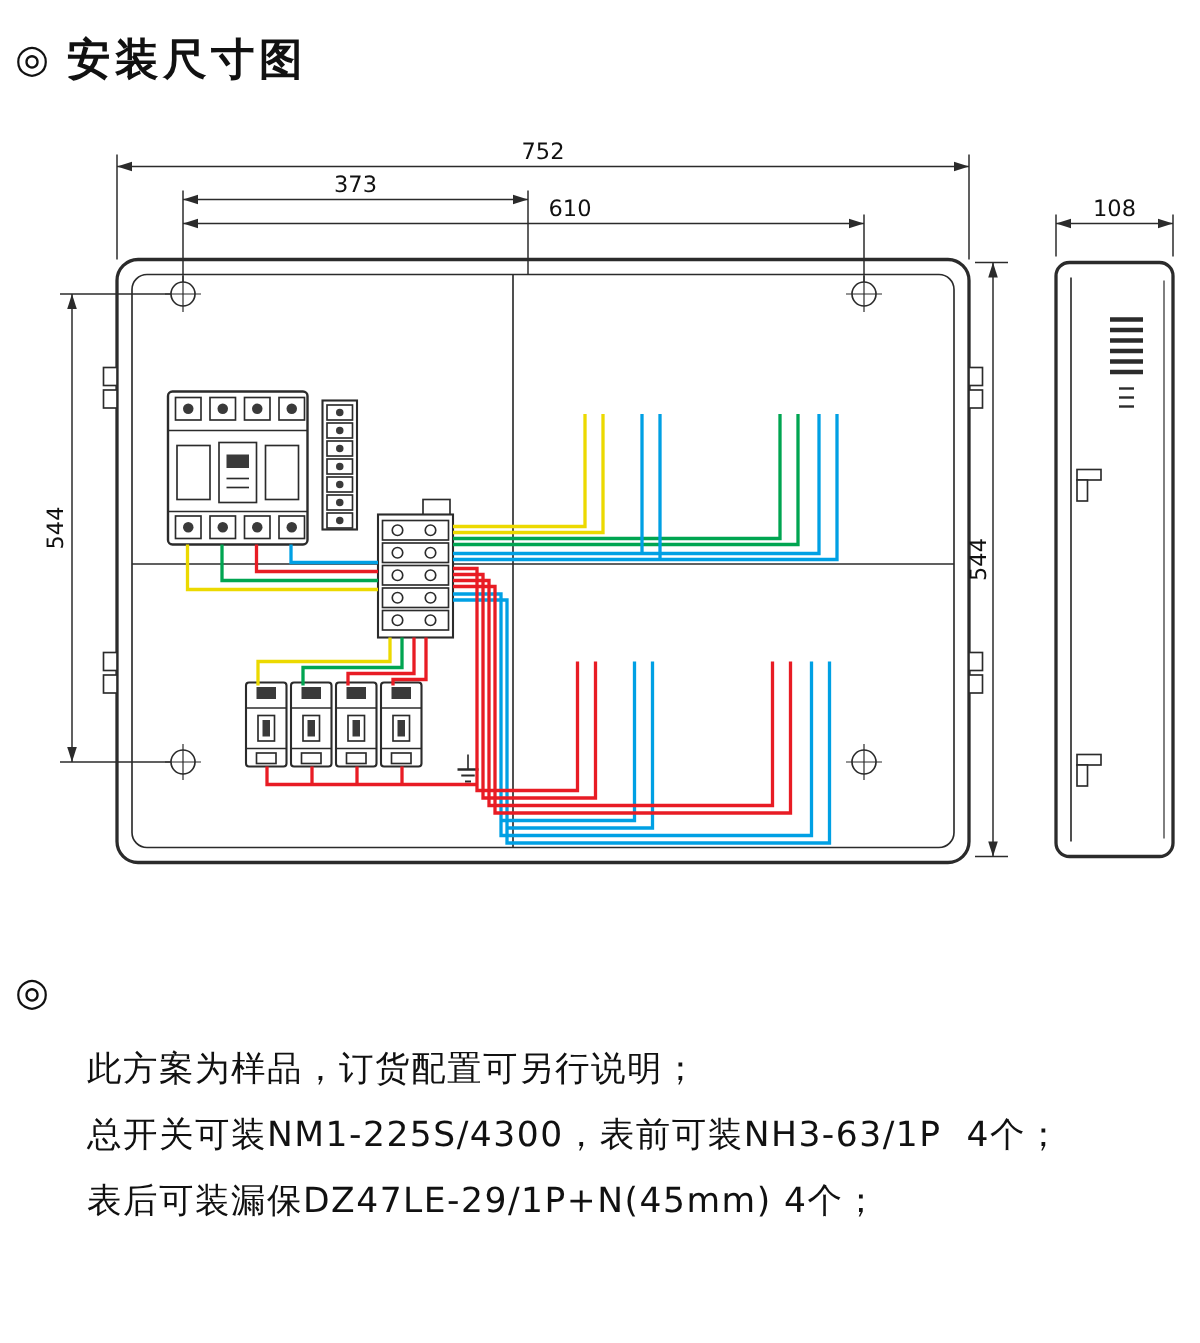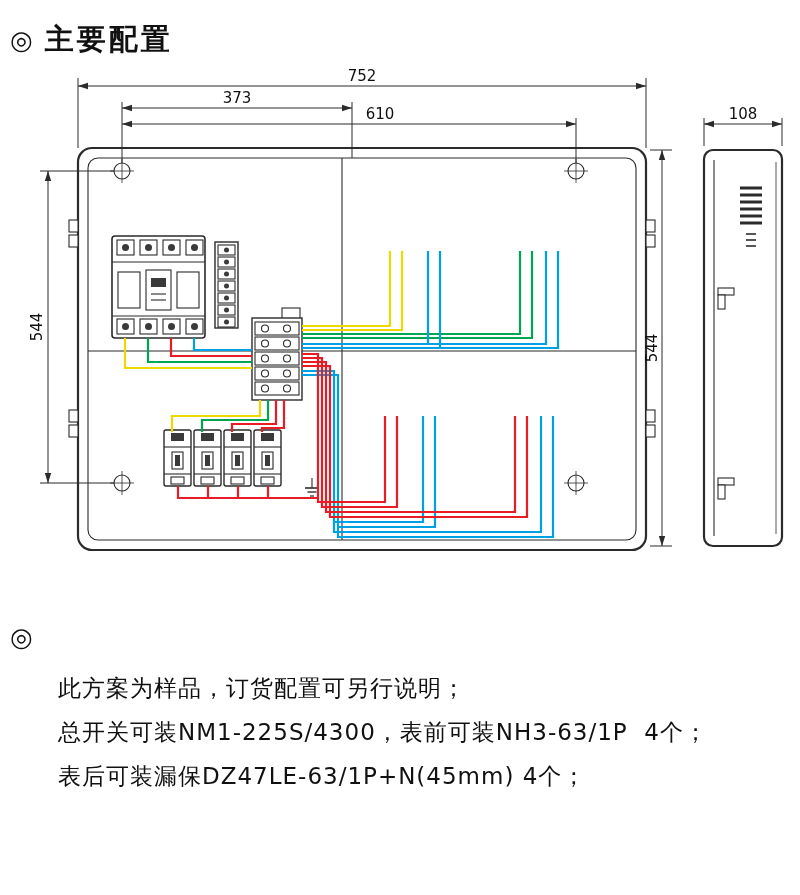--- a/index.html
+++ b/index.html
@@ -12,21 +12,21 @@
     overflow:hidden;
   }
   .section-title{
     display:flex;align-items:center;gap:12px;
     padding:14px 0 0 10px;height:66px;box-sizing:border-box;
   }
   .bullet{font-size:26px;font-weight:bold;line-height:1;color:#111;}
   .section-title h1{
     font-size:29px;margin:0;font-weight:bold;letter-spacing:3px;
   }
-  .drawing{width:733px;height:510px;}
+  .drawing{width:733px;height:510px;margin-top:25px;}
 
   
   .ln{stroke:#2b2b2b;}
   .fn{fill:none;}
   .fw{fill:#ffffff;}
   .fd{fill:#3a3a3a;stroke:none;}
   .s2{stroke-width:2.2;}
   .s16{stroke-width:1.6;}
   .s14{stroke-width:1.4;}
   .s1{stroke-width:1.1;}
@@ -45,21 +45,21 @@
   .config-lines p{font-size:23px;line-height:44px;margin:0;letter-spacing:1px;white-space:pre;}
   .config-lines sup{font-size:14px;}
 </style>
 </head>
 <body>
 
 <div class="page">
 
   <div class="section-title">
     <span class="bullet">◎</span>
-    <h1>主要配置</h1>
+    <h1>安装尺寸图</h1>
   </div>
 
   <div class="drawing">
   <svg width="800" height="510" viewBox="0 0 800 510">
 
     <g>
       <rect class="ln fn s2" x="78" y="82" width="568" height="402" rx="14"></rect>
       <rect class="ln fn s1" x="88" y="92" width="548" height="382" rx="10"></rect>
       <line class="ln s1" x1="342" y1="92" x2="342" y2="474"></line>
       <line class="ln s1" x1="88" y1="285" x2="636" y2="285"></line>
@@ -315,17 +315,17 @@
   </svg>
   </div>
 
   <div class="config">
     <div class="config-head">
       <span class="bullet">◎</span>
     </div>
     <div class="config-lines">
       <p>此方案为样品，订货配置可另行说明；</p>
       <p>总开关可装NM1-225S/4300，表前可装NH3-63/1P  4个；</p>
-      <p>表后可装漏保DZ47LE-63/1P+N(45mm) 4个；</p>
+      <p>表后可装漏保DZ47LE-29/1P+N(45mm) 4个；</p>
     </div>
   </div>
 
 </div>
 
 </body></html>

